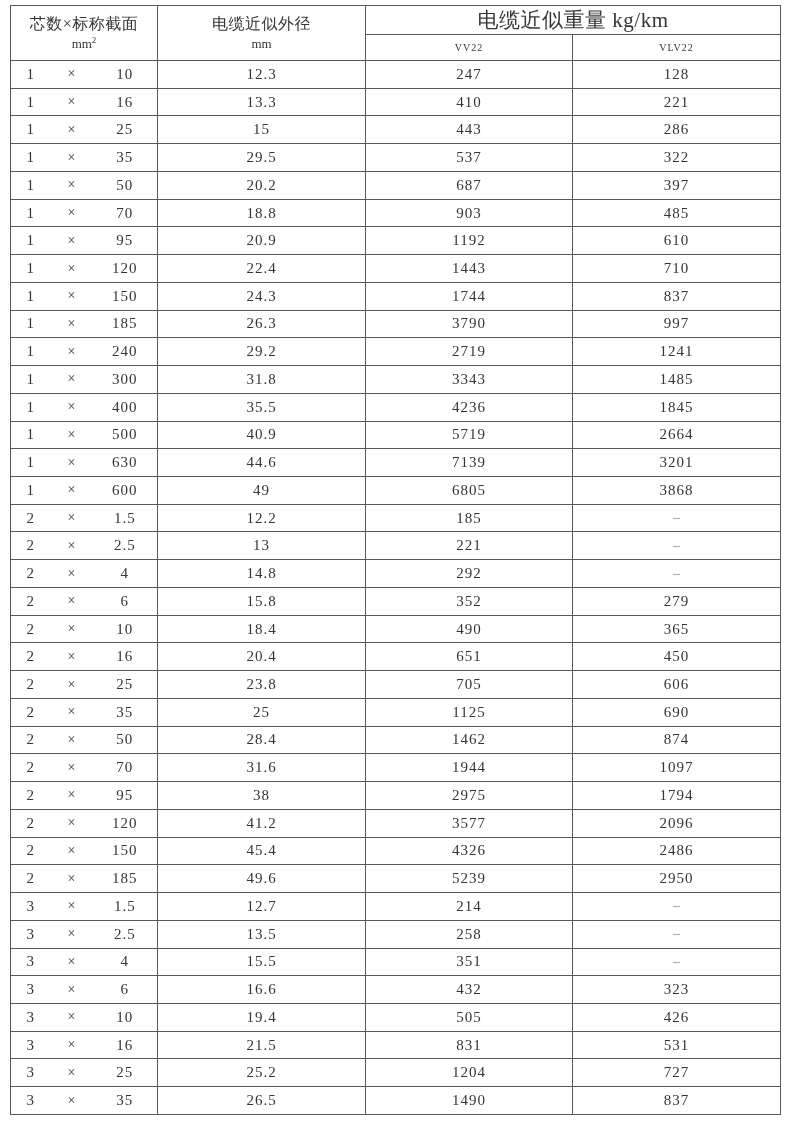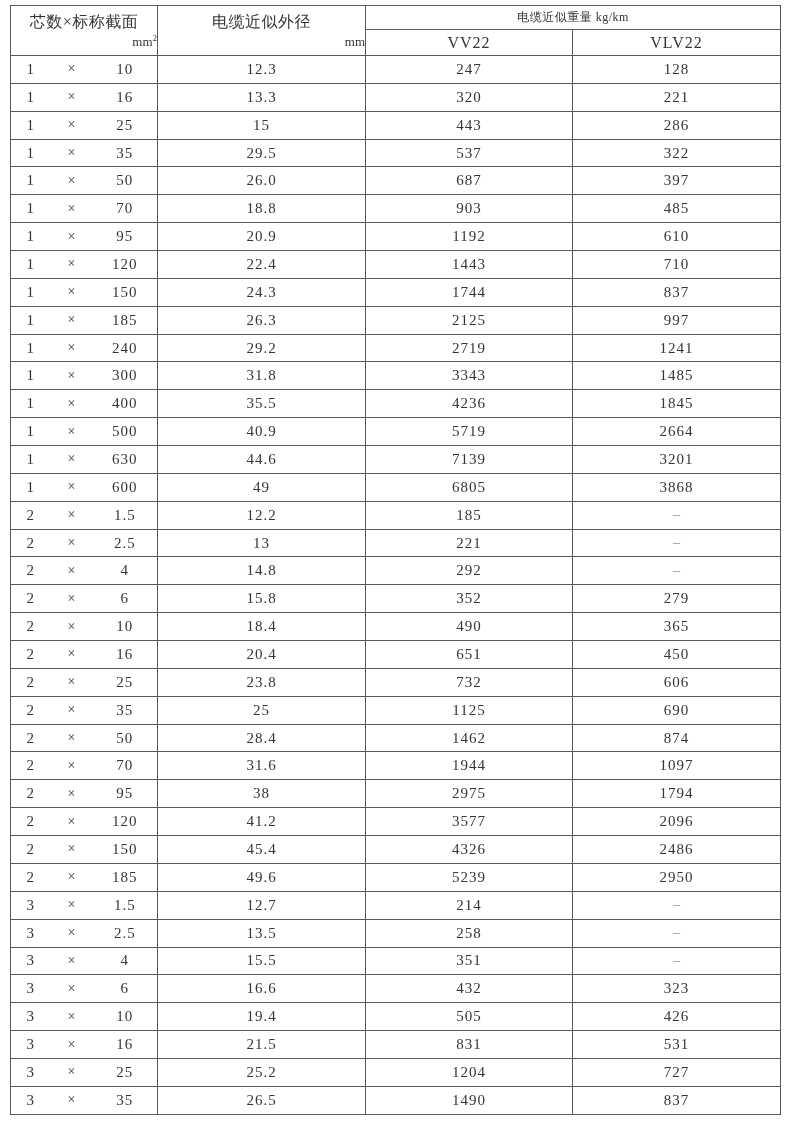--- a/index.html
+++ b/index.html
@@ -37,39 +37,38 @@
     text-align: center;
     vertical-align: middle;
     font-weight: normal;
     overflow: hidden;
     white-space: nowrap;
   }
   
   tr.hrow1 { height: 24px; margin-left: 40px; }
   tr.hrow2 { height: 26px; }
   .th-weight {
-    font-size: 12px;
+    font-size: 21px;
     letter-spacing: 0.5px;
   }
   .hline1 {
     font-size: 16px;
     line-height: 22px;
     letter-spacing: 0.5px;
   }
   .hline2 {
     font-size: 13px;
     line-height: 18px;
-    text-align: right;
   }
   .hline2 sup {
     font-size: 9px;
     line-height: 0;
   }
   tr.hrow2 th {
-    font-size: 16px;
+    font-size: 10px;
     letter-spacing: 1px;
   }
   
   tbody td {
     font-size: 15px;
     letter-spacing: 1px;
   }
   .td-core .cell-grid {
     display: grid;
     grid-template-columns: 27% 29% 44%;
@@ -134,21 +133,21 @@
 
   <tr>
     <td class="td-core">
       <div class="cell-grid">
         <span class="cores">1</span>
         <span class="mult">×</span>
         <span class="size">16</span>
       </div>
     </td>
     <td>13.3</td>
-    <td>320</td>
+    <td>410</td>
     <td>221</td>
   </tr>
 
   <tr>
     <td class="td-core">
       <div class="cell-grid">
         <span class="cores">1</span>
         <span class="mult">×</span>
         <span class="size">25</span>
       </div>
@@ -172,21 +171,21 @@
   </tr>
 
   <tr>
     <td class="td-core">
       <div class="cell-grid">
         <span class="cores">1</span>
         <span class="mult">×</span>
         <span class="size">50</span>
       </div>
     </td>
-    <td>26.0</td>
+    <td>20.2</td>
     <td>687</td>
     <td>397</td>
   </tr>
 
   <tr>
     <td class="td-core">
       <div class="cell-grid">
         <span class="cores">1</span>
         <span class="mult">×</span>
         <span class="size">70</span>
@@ -238,21 +237,21 @@
 
   <tr>
     <td class="td-core">
       <div class="cell-grid">
         <span class="cores">1</span>
         <span class="mult">×</span>
         <span class="size">185</span>
       </div>
     </td>
     <td>26.3</td>
-    <td>2125</td>
+    <td>3790</td>
     <td>997</td>
   </tr>
 
   <tr>
     <td class="td-core">
       <div class="cell-grid">
         <span class="cores">1</span>
         <span class="mult">×</span>
         <span class="size">240</span>
       </div>
@@ -407,21 +406,21 @@
 
   <tr>
     <td class="td-core">
       <div class="cell-grid">
         <span class="cores">2</span>
         <span class="mult">×</span>
         <span class="size">25</span>
       </div>
     </td>
     <td>23.8</td>
-    <td>732</td>
+    <td>705</td>
     <td>606</td>
   </tr>
 
   <tr>
     <td class="td-core">
       <div class="cell-grid">
         <span class="cores">2</span>
         <span class="mult">×</span>
         <span class="size">35</span>
       </div>

